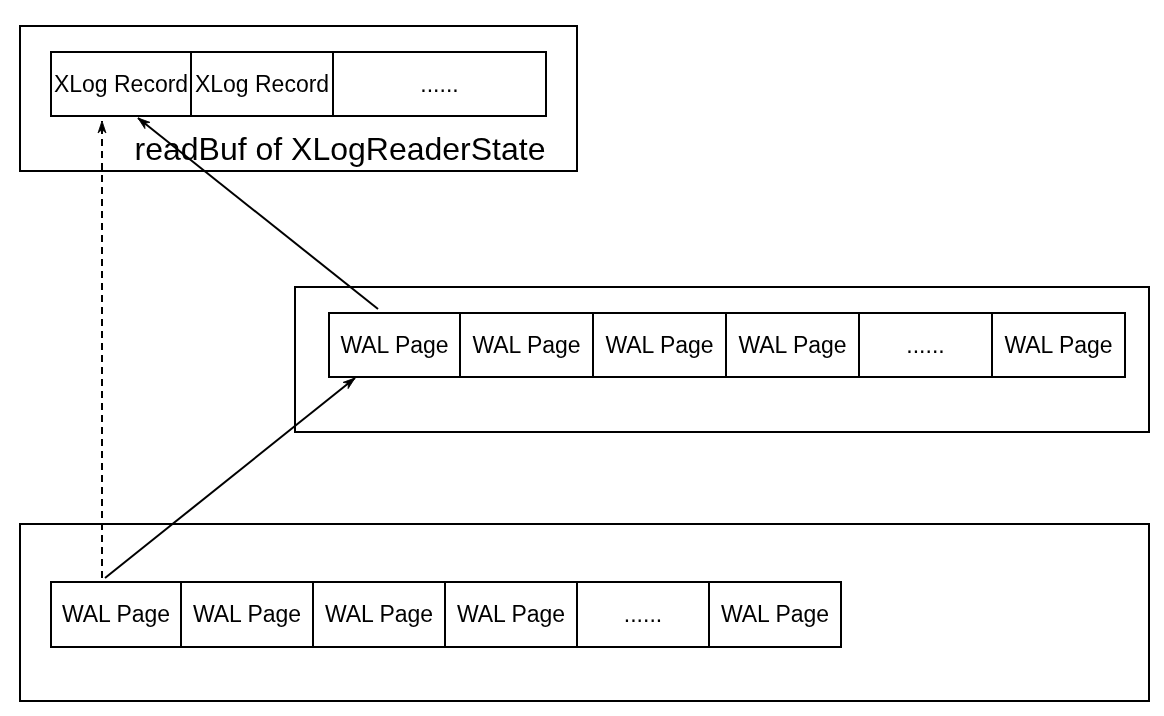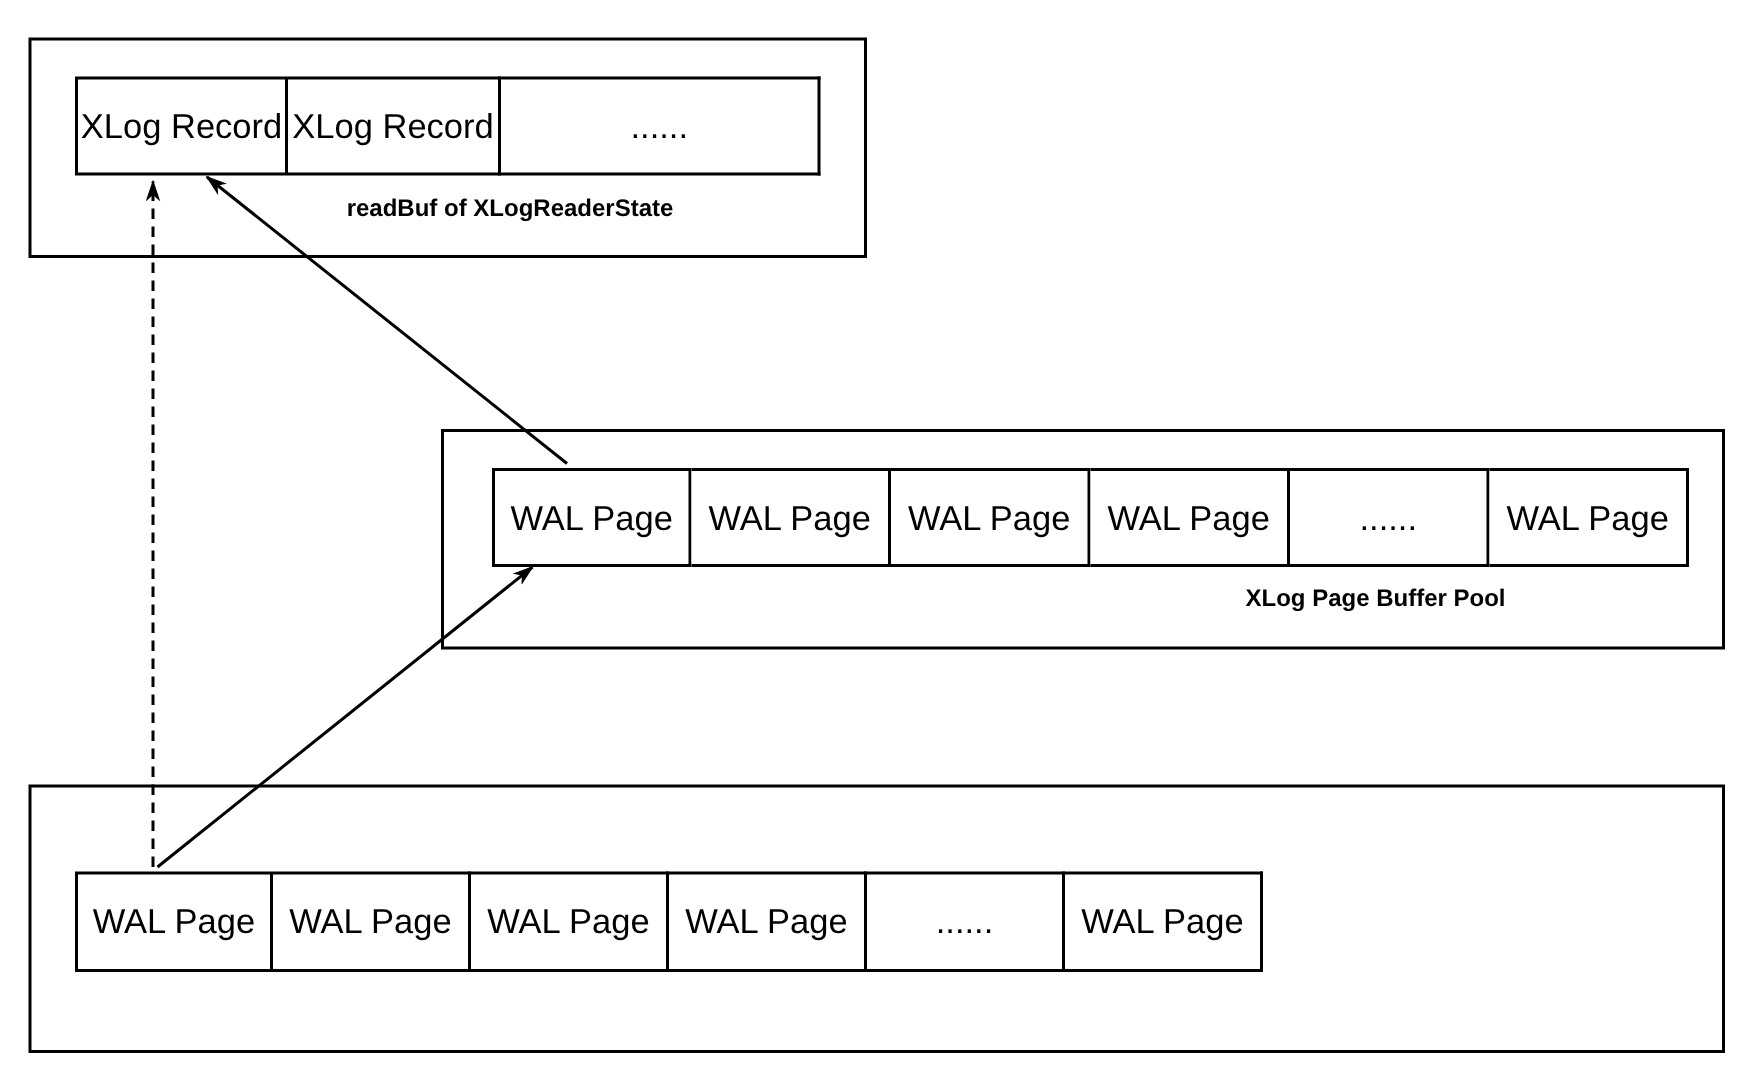--- a/index.html
+++ b/index.html
@@ -49,22 +49,22 @@
   .cell + .cell { border-left: none; }
 
   .w-record { width: 142px; }
   .w-dots-top { width: 213px; }
   .w-page-mid { width: 133px; }
   .w-page-bot { width: 132px; }
 
   .box-label {
     position: absolute;
     transform: translateX(-50%);
-    font-size: 16px;
-    font-weight: bold;
+    font-size: 32px;
+    font-weight: normal;
     white-space: nowrap;
   }
   .label-readbuf   { left: 319px; top: 104px; }
   .label-bufpool   { left: 621px; top: 103px; }
   .label-polarstore{ left: 1044px; top: 137px; }
   .label-segment {
     position: absolute;
     transform: translateX(-50%);
     left: 903px; top: 76px;
     font-size: 24px;
@@ -97,21 +97,20 @@
 
   <div class="box box-bufpool">
     <div class="cell-row row-bufpool">
       <div class="cell w-page-mid">WAL Page</div>
       <div class="cell w-page-mid">WAL Page</div>
       <div class="cell w-page-mid">WAL Page</div>
       <div class="cell w-page-mid">WAL Page</div>
       <div class="cell w-page-mid">......</div>
       <div class="cell w-page-mid">WAL Page</div>
     </div>
-    <div class="box-label label-bufpool">XLog Page Buffer Pool</div>
   </div>
 
   <div class="box box-polarstore">
     <div class="cell-row row-segment">
       <div class="cell w-page-bot">WAL Page</div>
       <div class="cell w-page-bot">WAL Page</div>
       <div class="cell w-page-bot">WAL Page</div>
       <div class="cell w-page-bot">WAL Page</div>
       <div class="cell w-page-bot">......</div>
       <div class="cell w-page-bot">WAL Page</div>

